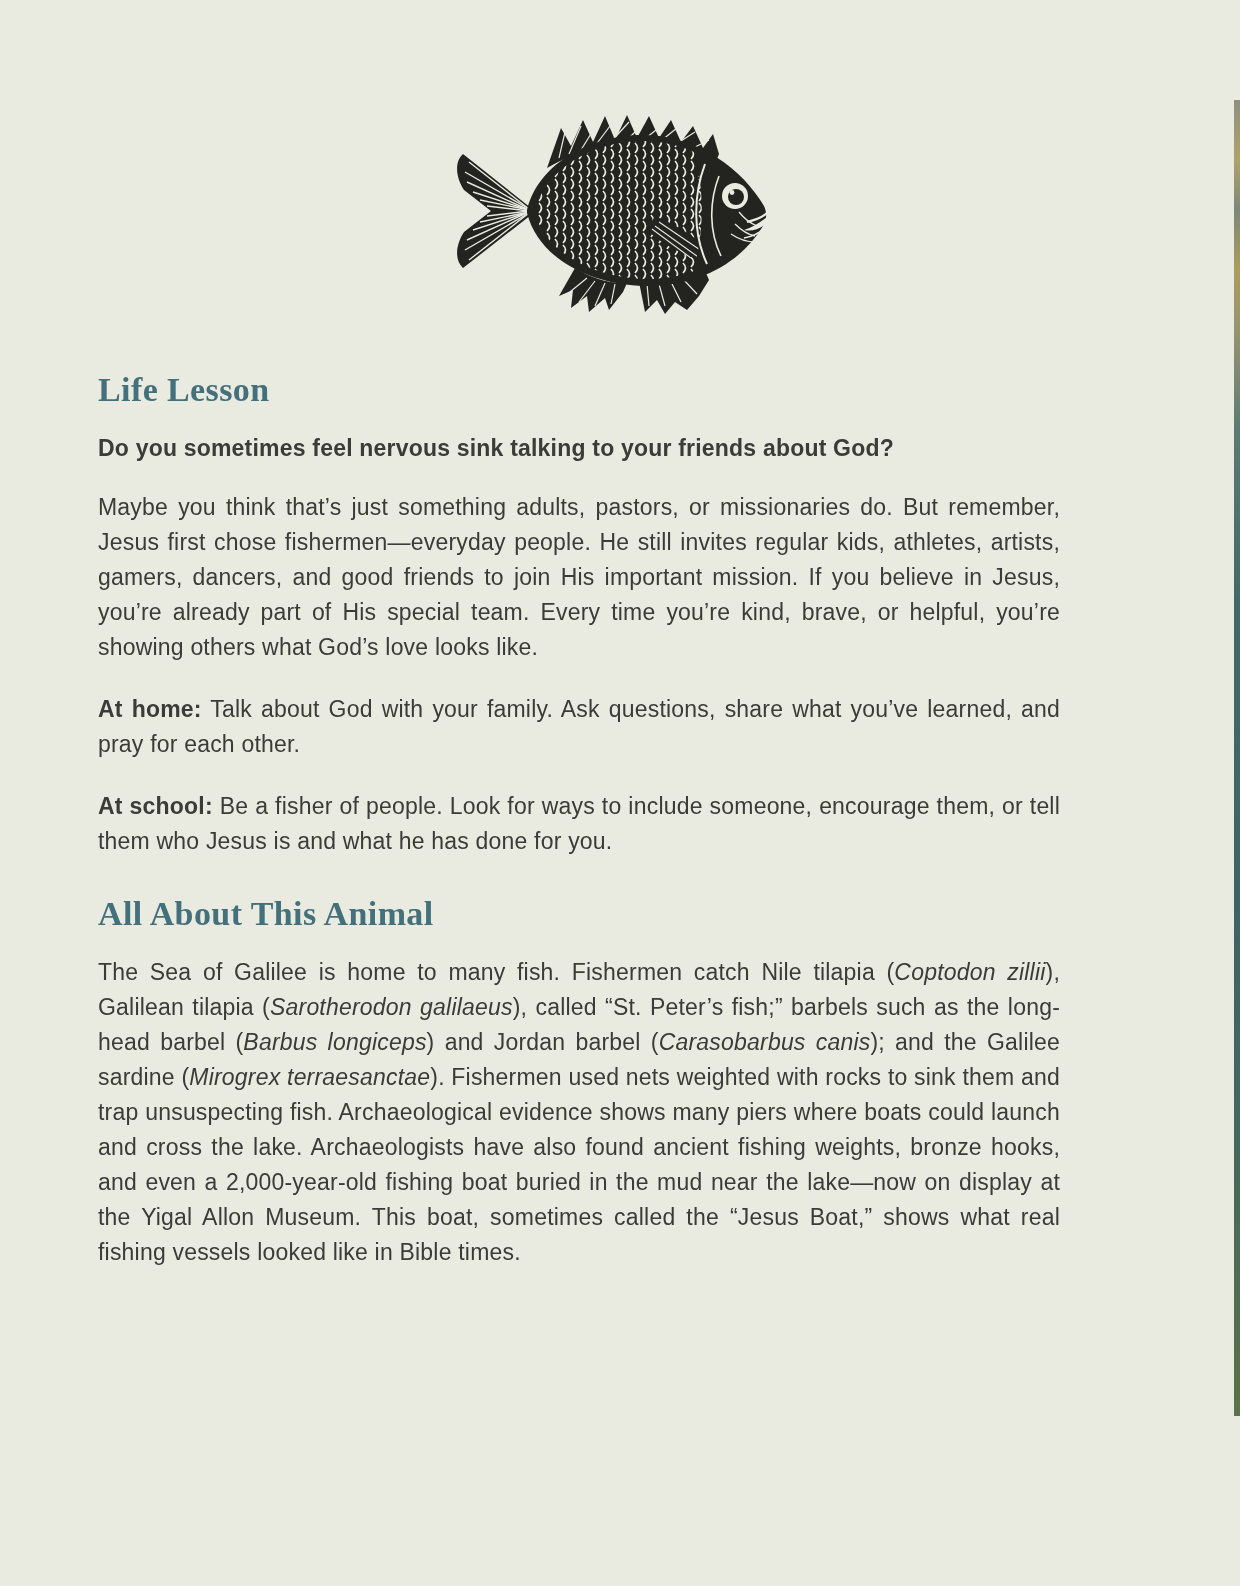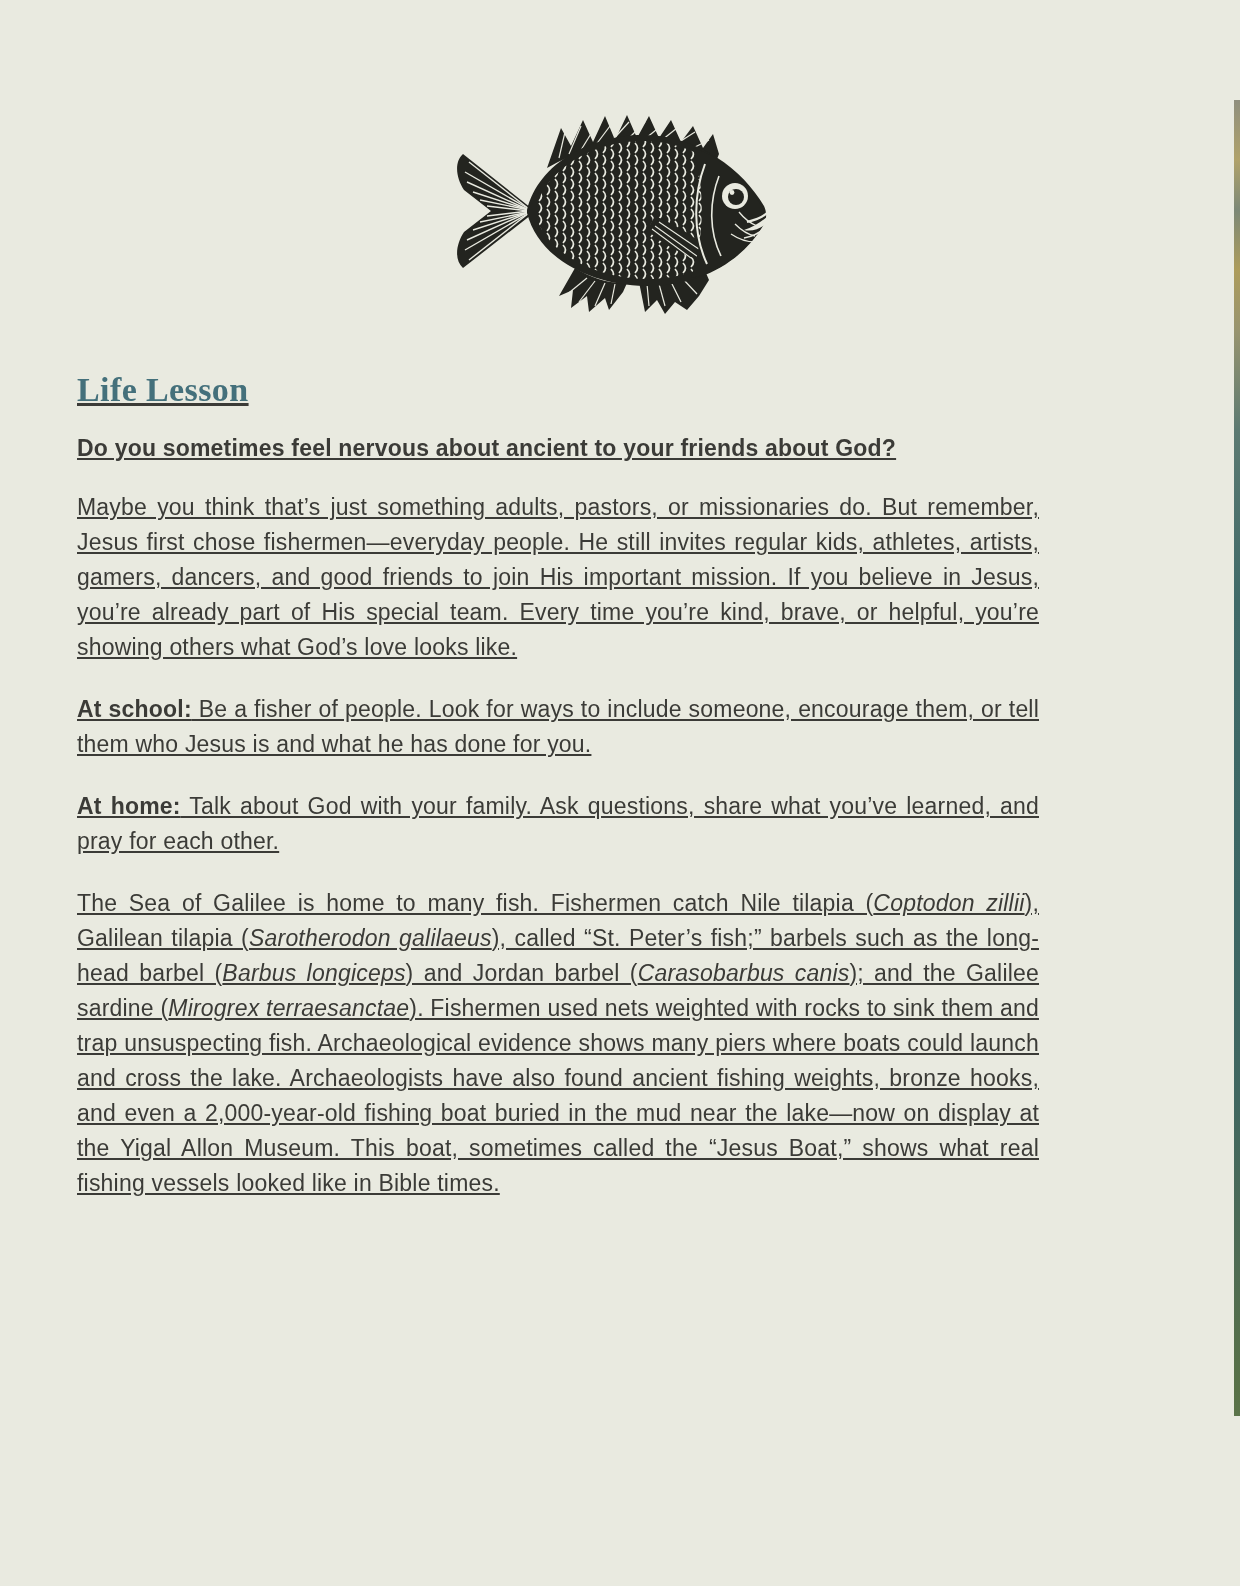--- a/index.html
+++ b/index.html
@@ -21,23 +21,22 @@
     height: 1586px;
   }
   .illustration {
     width: 330px;
     margin: 100px auto 0 auto;
     position: relative;
     left: -8px;
   }
   .illustration svg { display: block; }
   .content {
-    margin-left: 77px;
+    margin-left: 98px;
     width: 962px;
-    text-decoration: underline;
   }
   h2 {
     font-family: "Liberation Serif", "DejaVu Serif", serif;
     font-weight: 700;
     font-size: 34px;
     line-height: 38px;
     color: #44707b;
     letter-spacing: 0.4px;
     margin: 36px 0 22px 0;
   }
@@ -183,30 +182,31 @@
           <path d="M297,138 C307,136 316,131 321,124" stroke="#e9eae0" stroke-width="1.6" fill="none"></path>
         </g>
       </g>
     </svg>
   </div>
 
   <div class="content">
 
     <section>
       <h2>Life Lesson</h2>
-      <p class="question"><span class="seg-bold">Do you sometimes feel nervous about ancient to your friends about God?</span></p>
+      <p class="question"><span class="seg-bold">Do you sometimes feel nervous sink talking to your friends about God?</span></p>
       <p><span class="seg-normal">Maybe you think that’s just something adults, pastors, or missionaries do. But remember, Jesus first chose fishermen—everyday people. He still invites regular kids, athletes, artists, gamers, dancers, and good friends to join His important mission. If you believe in Jesus, you’re already part of His special team. Every time you’re kind, brave, or helpful, you’re showing others what God’s love looks like.</span></p>
     </section>
 
     <section>
+      <p><span class="seg-bold">At home:</span><span class="seg-normal"> Talk about God with your family. Ask questions, share what you’ve learned, and pray for each other.</span></p>
       <p><span class="seg-bold">At school:</span><span class="seg-normal"> Be a fisher of people. Look for ways to include someone, encourage them, or tell them who Jesus is and what he has done for you.</span></p>
-      <p><span class="seg-bold">At home:</span><span class="seg-normal"> Talk about God with your family. Ask questions, share what you’ve learned, and pray for each other.</span></p>
     </section>
 
     <section>
+      <h2>All About This Animal</h2>
       <p><span class="seg-normal">The Sea of Galilee is home to many fish. Fishermen catch Nile tilapia (</span><span class="seg-italic">Coptodon zillii</span><span class="seg-normal">), Galilean tilapia (</span><span class="seg-italic">Sarotherodon galilaeus</span><span class="seg-normal">), called “St. Peter’s fish;” barbels such as the long-head barbel (</span><span class="seg-italic">Barbus longiceps</span><span class="seg-normal">) and Jordan barbel (</span><span class="seg-italic">Carasobarbus canis</span><span class="seg-normal">); and the Galilee sardine (</span><span class="seg-italic">Mirogrex terraesanctae</span><span class="seg-normal">). Fishermen used nets weighted with rocks to sink them and trap unsuspecting fish. Archaeological evidence shows many piers where boats could launch and cross the lake. Archaeologists have also found ancient fishing weights, bronze hooks, and even a 2,000-year-old fishing boat buried in the mud near the lake—now on display at the Yigal Allon Museum. This boat, sometimes called the “Jesus Boat,” shows what real fishing vessels looked like in Bible times.</span></p>
     </section>
 
   </div>
 
   <div class="edge-strip"></div>
 
 </div>
 
 </body></html>

